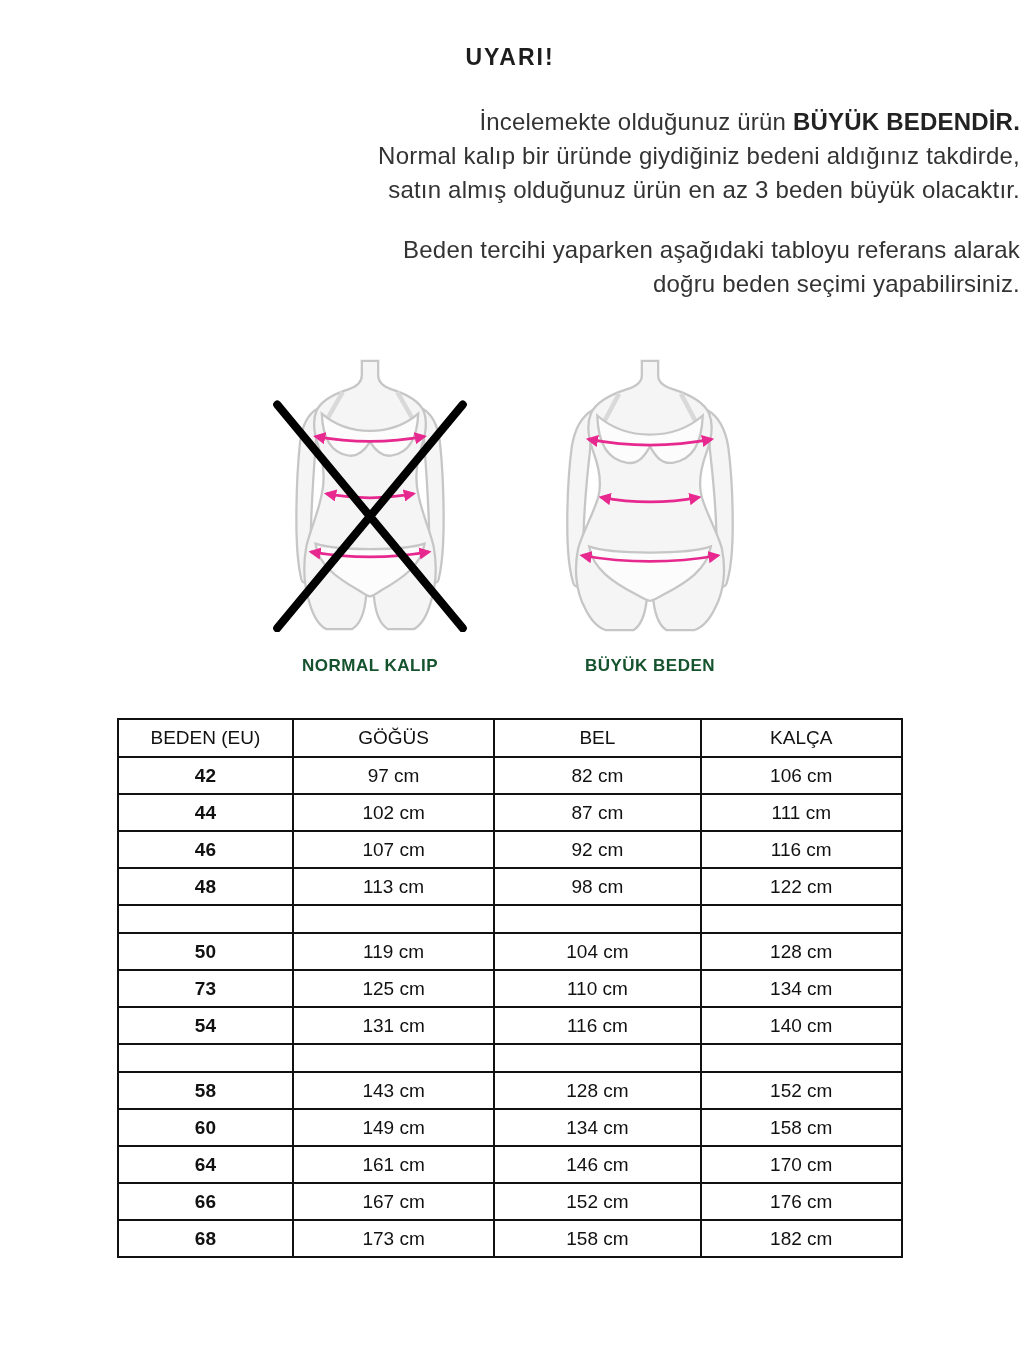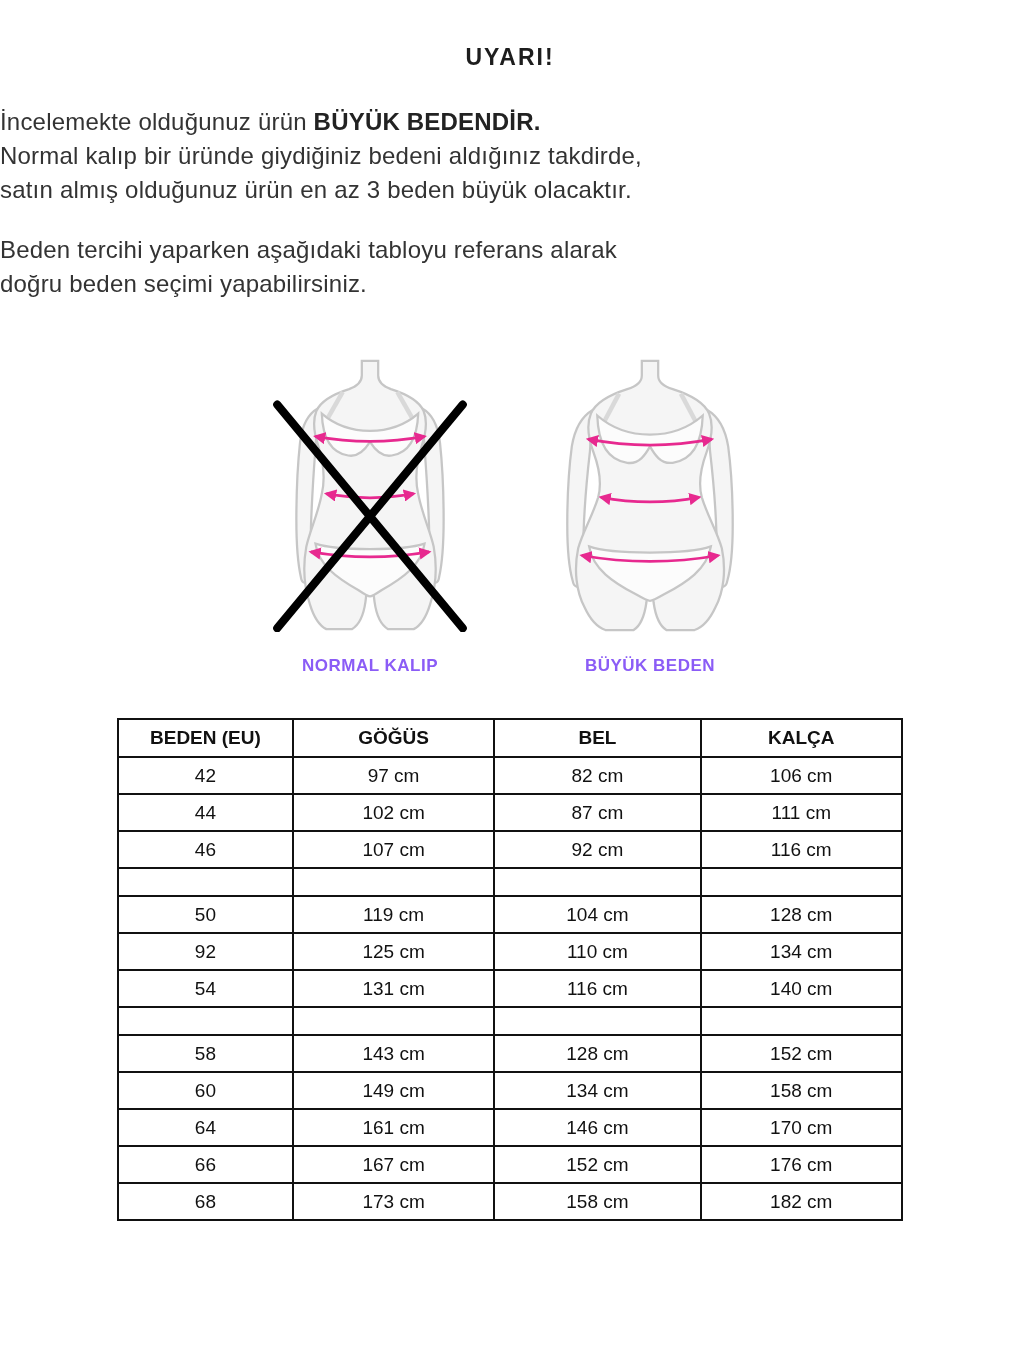--- a/index.html
+++ b/index.html
@@ -18,52 +18,52 @@
     font-family:"Liberation Sans", sans-serif;
     color:var(--text);
   }
   .page { width:1020px; height:1144px; }
   .title {
     padding-top:44px; text-align:center;
     font-size:23px; font-weight:bold; letter-spacing:2px;
     color:var(--heading);
   }
   .para {
-    text-align:left; font-size:24px; line-height:34px;
+    text-align:right; font-size:24px; line-height:34px;
     letter-spacing:0.2px; color:var(--text);
   }
   .para.first { margin-top:34px; }
   .para.second { margin-top:26px; }
   .para b { font-weight:bold; color:#222; }
   .figures { display:flex; justify-content:center; margin-top:58px; }
   .figure-col { width:280px; display:flex; flex-direction:column; align-items:center; }
   .figure-col svg { width:200px; height:273px; display:block; }
   .fig-label {
     margin-top:24px; font-size:17px; font-weight:bold;
-    letter-spacing:0.5px; color:#8b5cf6; text-align:center;
+    letter-spacing:0.5px; color:#14532d; text-align:center;
   }
   
   .body-part { fill:var(--figure-fill); stroke:var(--figure-outline); stroke-width:2.5; }
   .garment { fill:var(--garment-fill); stroke:var(--figure-outline); stroke-width:2.5; }
   .strap { stroke:#d9d9d9; stroke-width:5; fill:none; }
   .m-arrow { fill:none; stroke:var(--accent-pink); stroke-width:3; }
   .arrowhead { fill:var(--accent-pink); }
   .cross-line { stroke:#000; stroke-width:9; stroke-linecap:round; }
   
   table.size-table {
     width:786px; margin:42px auto 0;
     border-collapse:collapse; table-layout:fixed;
   }
   .size-table th, .size-table td {
     border:2px solid var(--table-border);
     text-align:center; vertical-align:middle; color:#111;
   }
-  .size-table th { height:38px; font-size:19px; font-weight:bold; }
+  .size-table th { height:38px; font-size:19px; font-weight:normal; }
   .size-table td { height:37px; font-size:19px; font-weight:normal; }
-  .size-table td:first-child { font-weight:normal; }
+  .size-table td:first-child { font-weight:bold; }
   .size-table tr.spacer td { height:28px; }
 </style>
 </head>
 <body>
 
 <div class="page">
 
   <h1 class="title">UYARI!</h1>
 
   <p class="para first"><span>İncelemekte olduğunuz ürün </span><b>BÜYÜK BEDENDİR.</b><br>
@@ -161,34 +161,40 @@
           <td>102 cm</td>
           <td>87 cm</td>
           <td>111 cm</td>
         </tr>
         <tr>
           <td>46</td>
           <td>107 cm</td>
           <td>92 cm</td>
           <td>116 cm</td>
         </tr>
+        <tr>
+          <td>48</td>
+          <td>113 cm</td>
+          <td>98 cm</td>
+          <td>122 cm</td>
+        </tr>
         <tr class="spacer">
           <td></td>
           <td></td>
           <td></td>
           <td></td>
         </tr>
         <tr>
           <td>50</td>
           <td>119 cm</td>
           <td>104 cm</td>
           <td>128 cm</td>
         </tr>
         <tr>
-          <td>92</td>
+          <td>73</td>
           <td>125 cm</td>
           <td>110 cm</td>
           <td>134 cm</td>
         </tr>
         <tr>
           <td>54</td>
           <td>131 cm</td>
           <td>116 cm</td>
           <td>140 cm</td>
         </tr>

